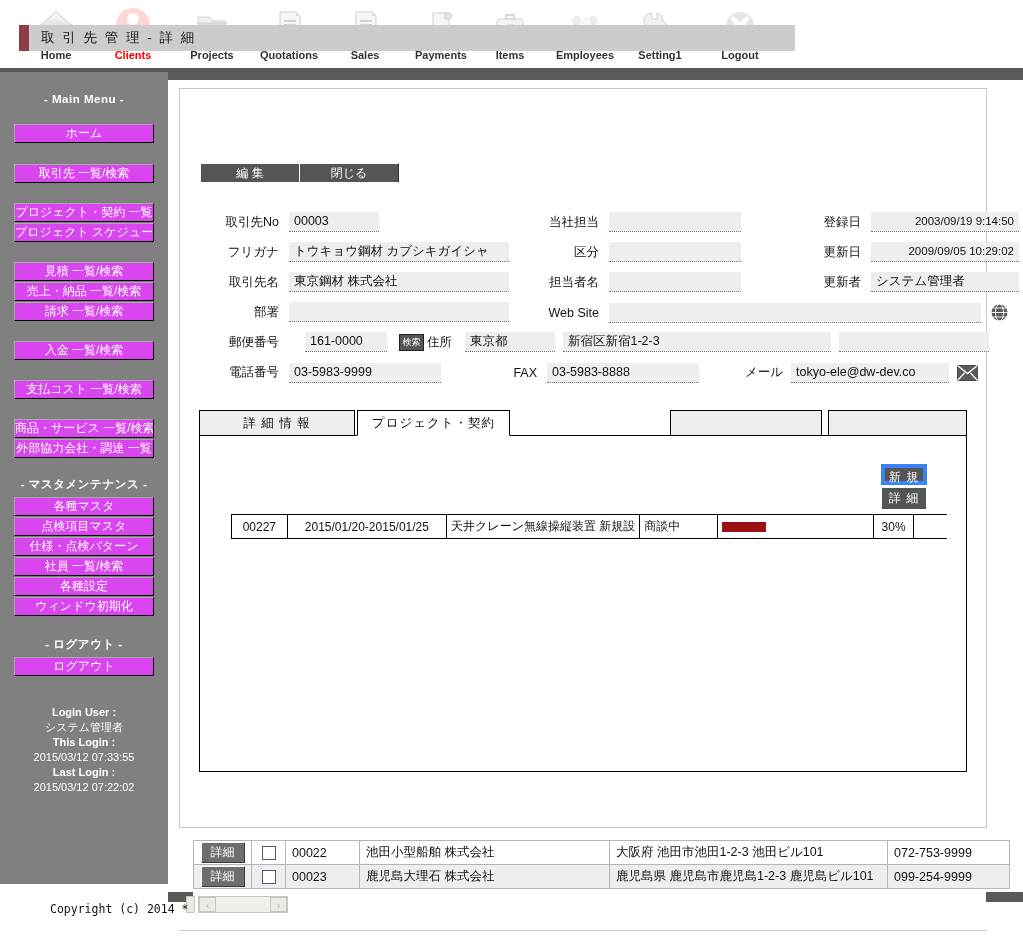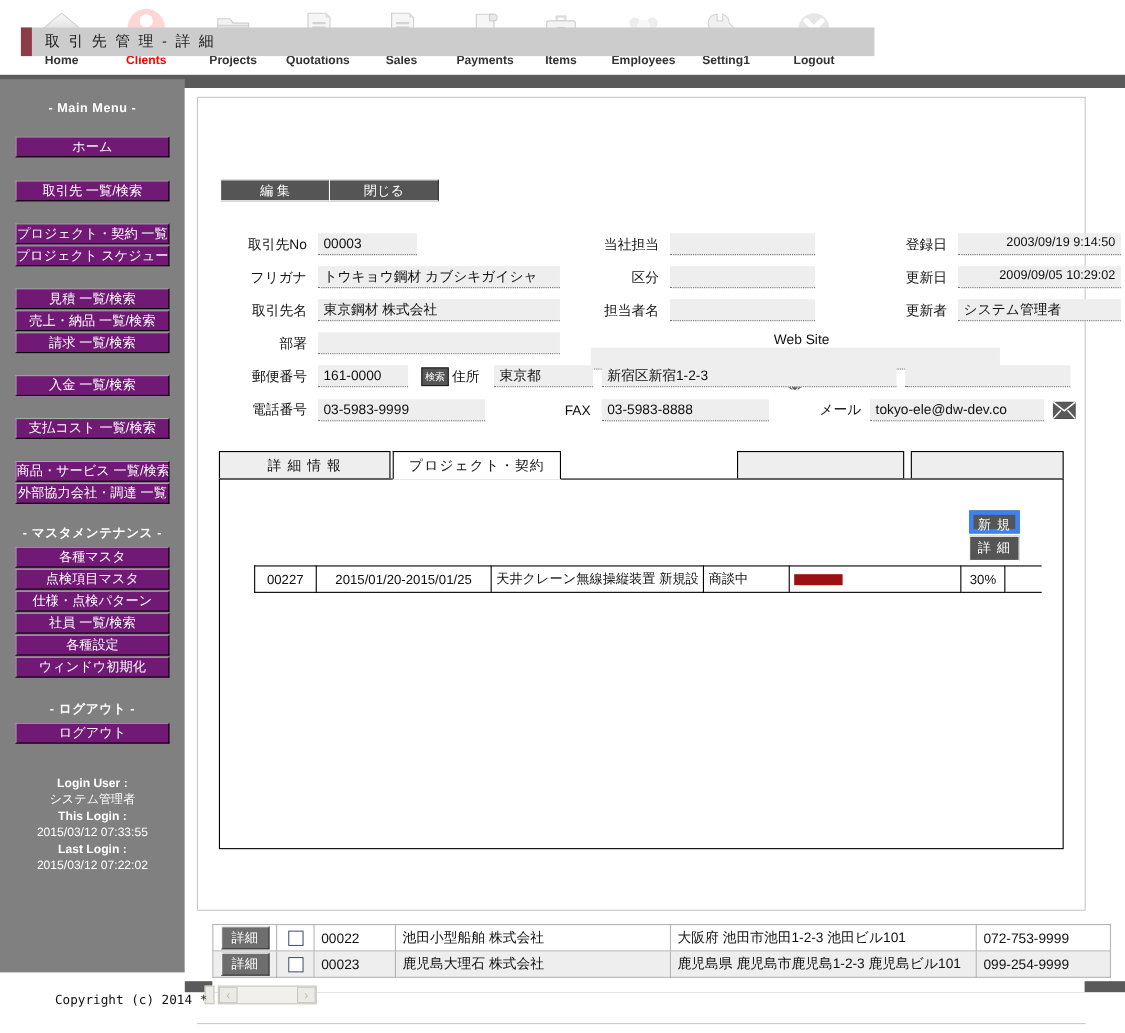--- a/index.html
+++ b/index.html
@@ -63,21 +63,21 @@
     font-weight: bold;
     color: #ffffff;
     letter-spacing: 0.5px;
   }
   .side-btn {
     display: block;
     width: 140px;
     margin: 0 auto;
     height: 19px;
     line-height: 17px;
-    background: #701a75;
+    background: #d946ef;
     border: 1px solid #000;
     border-top-color: #a9a9a9;
     border-left-color: #a9a9a9;
     color: #ffffff;
     font-size: 12px;
     text-align: center;
     cursor: pointer;
     white-space: nowrap;
     overflow: hidden;
   }
@@ -580,40 +580,40 @@
     </div>
     <div class="frow" style="left:630px; top:67px;justify-content:space-between;">
       <div class="flabel" style="width:52px">更新者</div>
       <div class="fval" style="width:148px; margin-left:10px">システム管理者</div>
     </div>
 
     <div class="frow" style="left:22px; top:97px;">
       <div class="flabel" style="width:78px">部署</div>
       <div class="fval" style="width:220px; margin-left:10px"></div>
     </div>
-    <div class="frow" style="left:348px; top:97px;flex-direction:column;">
+    <div class="frow" style="left:348px; top:97px;">
       <div class="flabel" style="width:72px">Web Site</div>
       <div class="fval" style="width:372px; margin-left:10px"></div>
       <div class="icon-btn" style="margin-left:8px">
         <svg width="19" height="19" viewBox="0 0 19 19">
           <circle cx="9.5" cy="9.5" r="8.5" fill="#5a5a5a"></circle>
           <g stroke="#ffffff" stroke-width="0.9" fill="none">
             <circle cx="9.5" cy="9.5" r="8.5"></circle>
             <ellipse cx="9.5" cy="9.5" rx="4" ry="8.5"></ellipse>
             <line x1="1" y1="9.5" x2="18" y2="9.5"></line>
             <line x1="2.6" y1="5" x2="16.4" y2="5"></line>
             <line x1="2.6" y1="14" x2="16.4" y2="14"></line>
           </g>
         </svg>
       </div>
     </div>
 
     <div class="frow" style="left:22px; top:127px;">
       <div class="flabel" style="width:78px">郵便番号</div>
-      <div class="fval" style="width:82px; margin-left:10px">161-0000</div>
+      <div class="fval" style="width:82px; margin-left:26px">161-0000</div>
       <div class="searchbtn" style="margin-left:12px">検索</div>
       <div class="flabel" style="width:36px; margin-left:3px; text-align:left">住所</div>
       <div class="fval" style="width:90px; margin-left:2px">東京都</div>
       <div class="fval" style="width:268px; margin-left:8px">新宿区新宿1-2-3</div>
       <div class="fval" style="width:150px; margin-left:8px"></div>
     </div>
 
     <div class="frow" style="left:22px; top:157px;">
       <div class="flabel" style="width:78px">電話番号</div>
       <div class="fval" style="width:152px; margin-left:10px">03-5983-9999</div>

